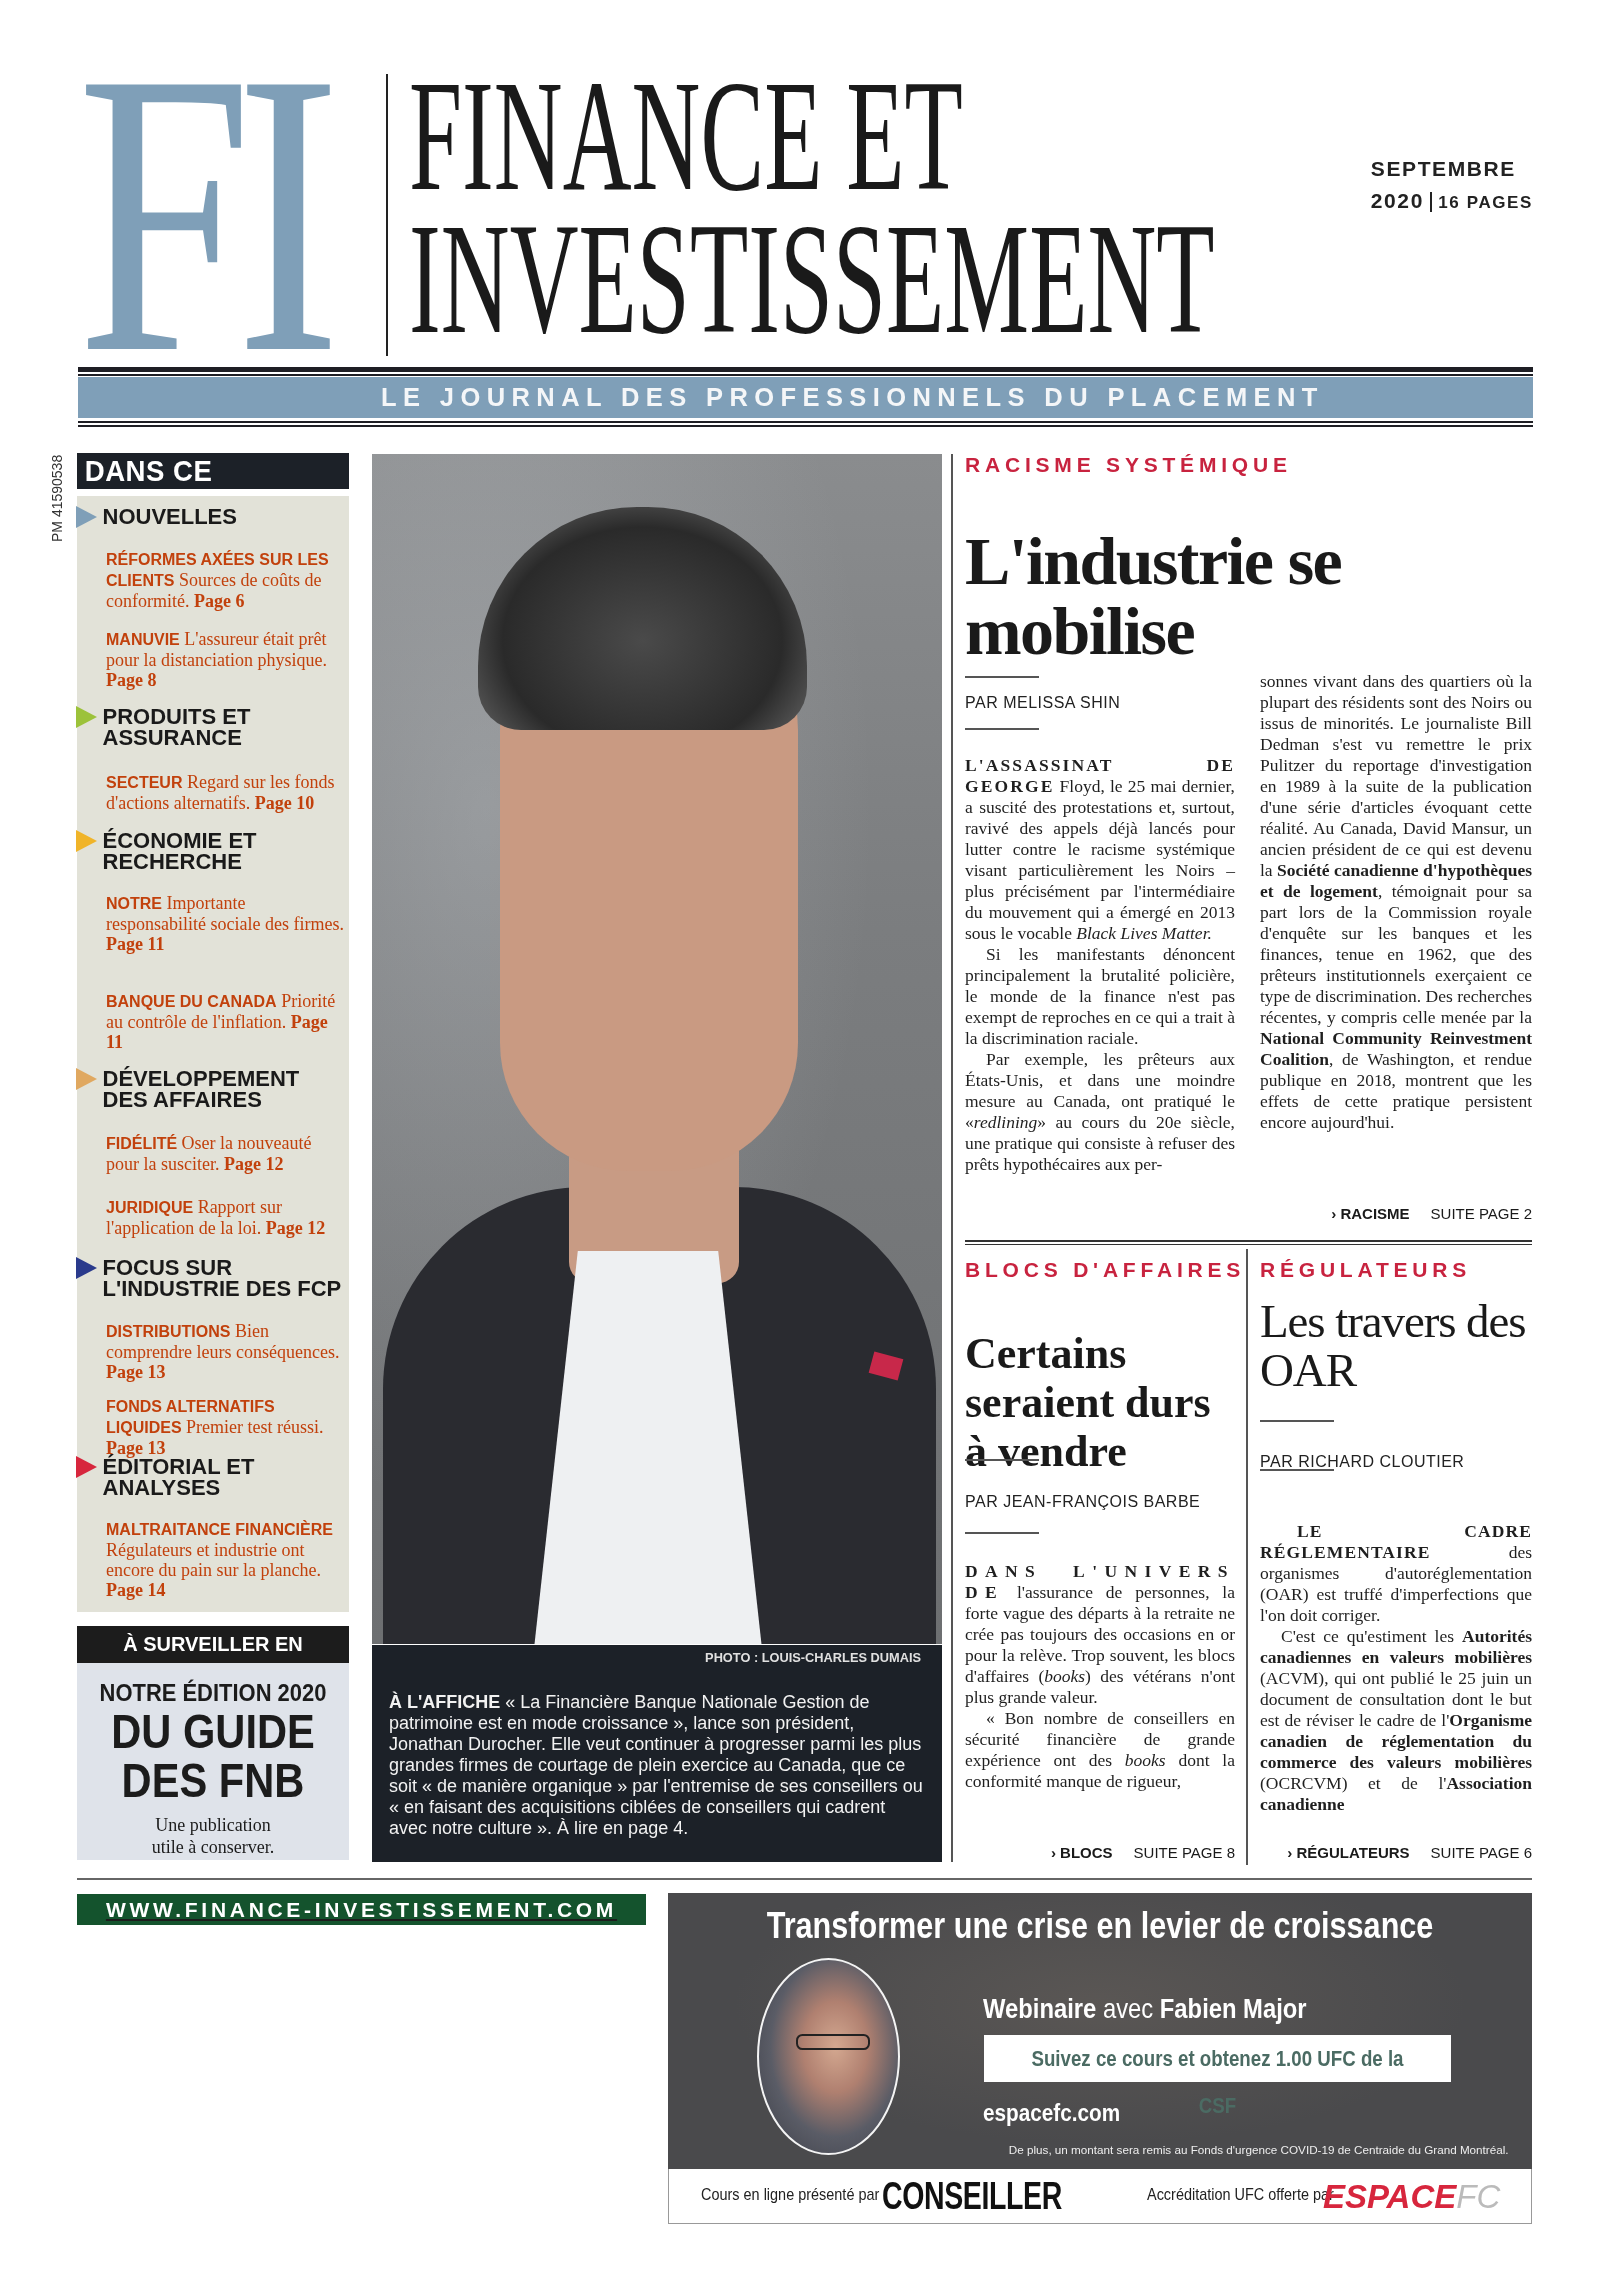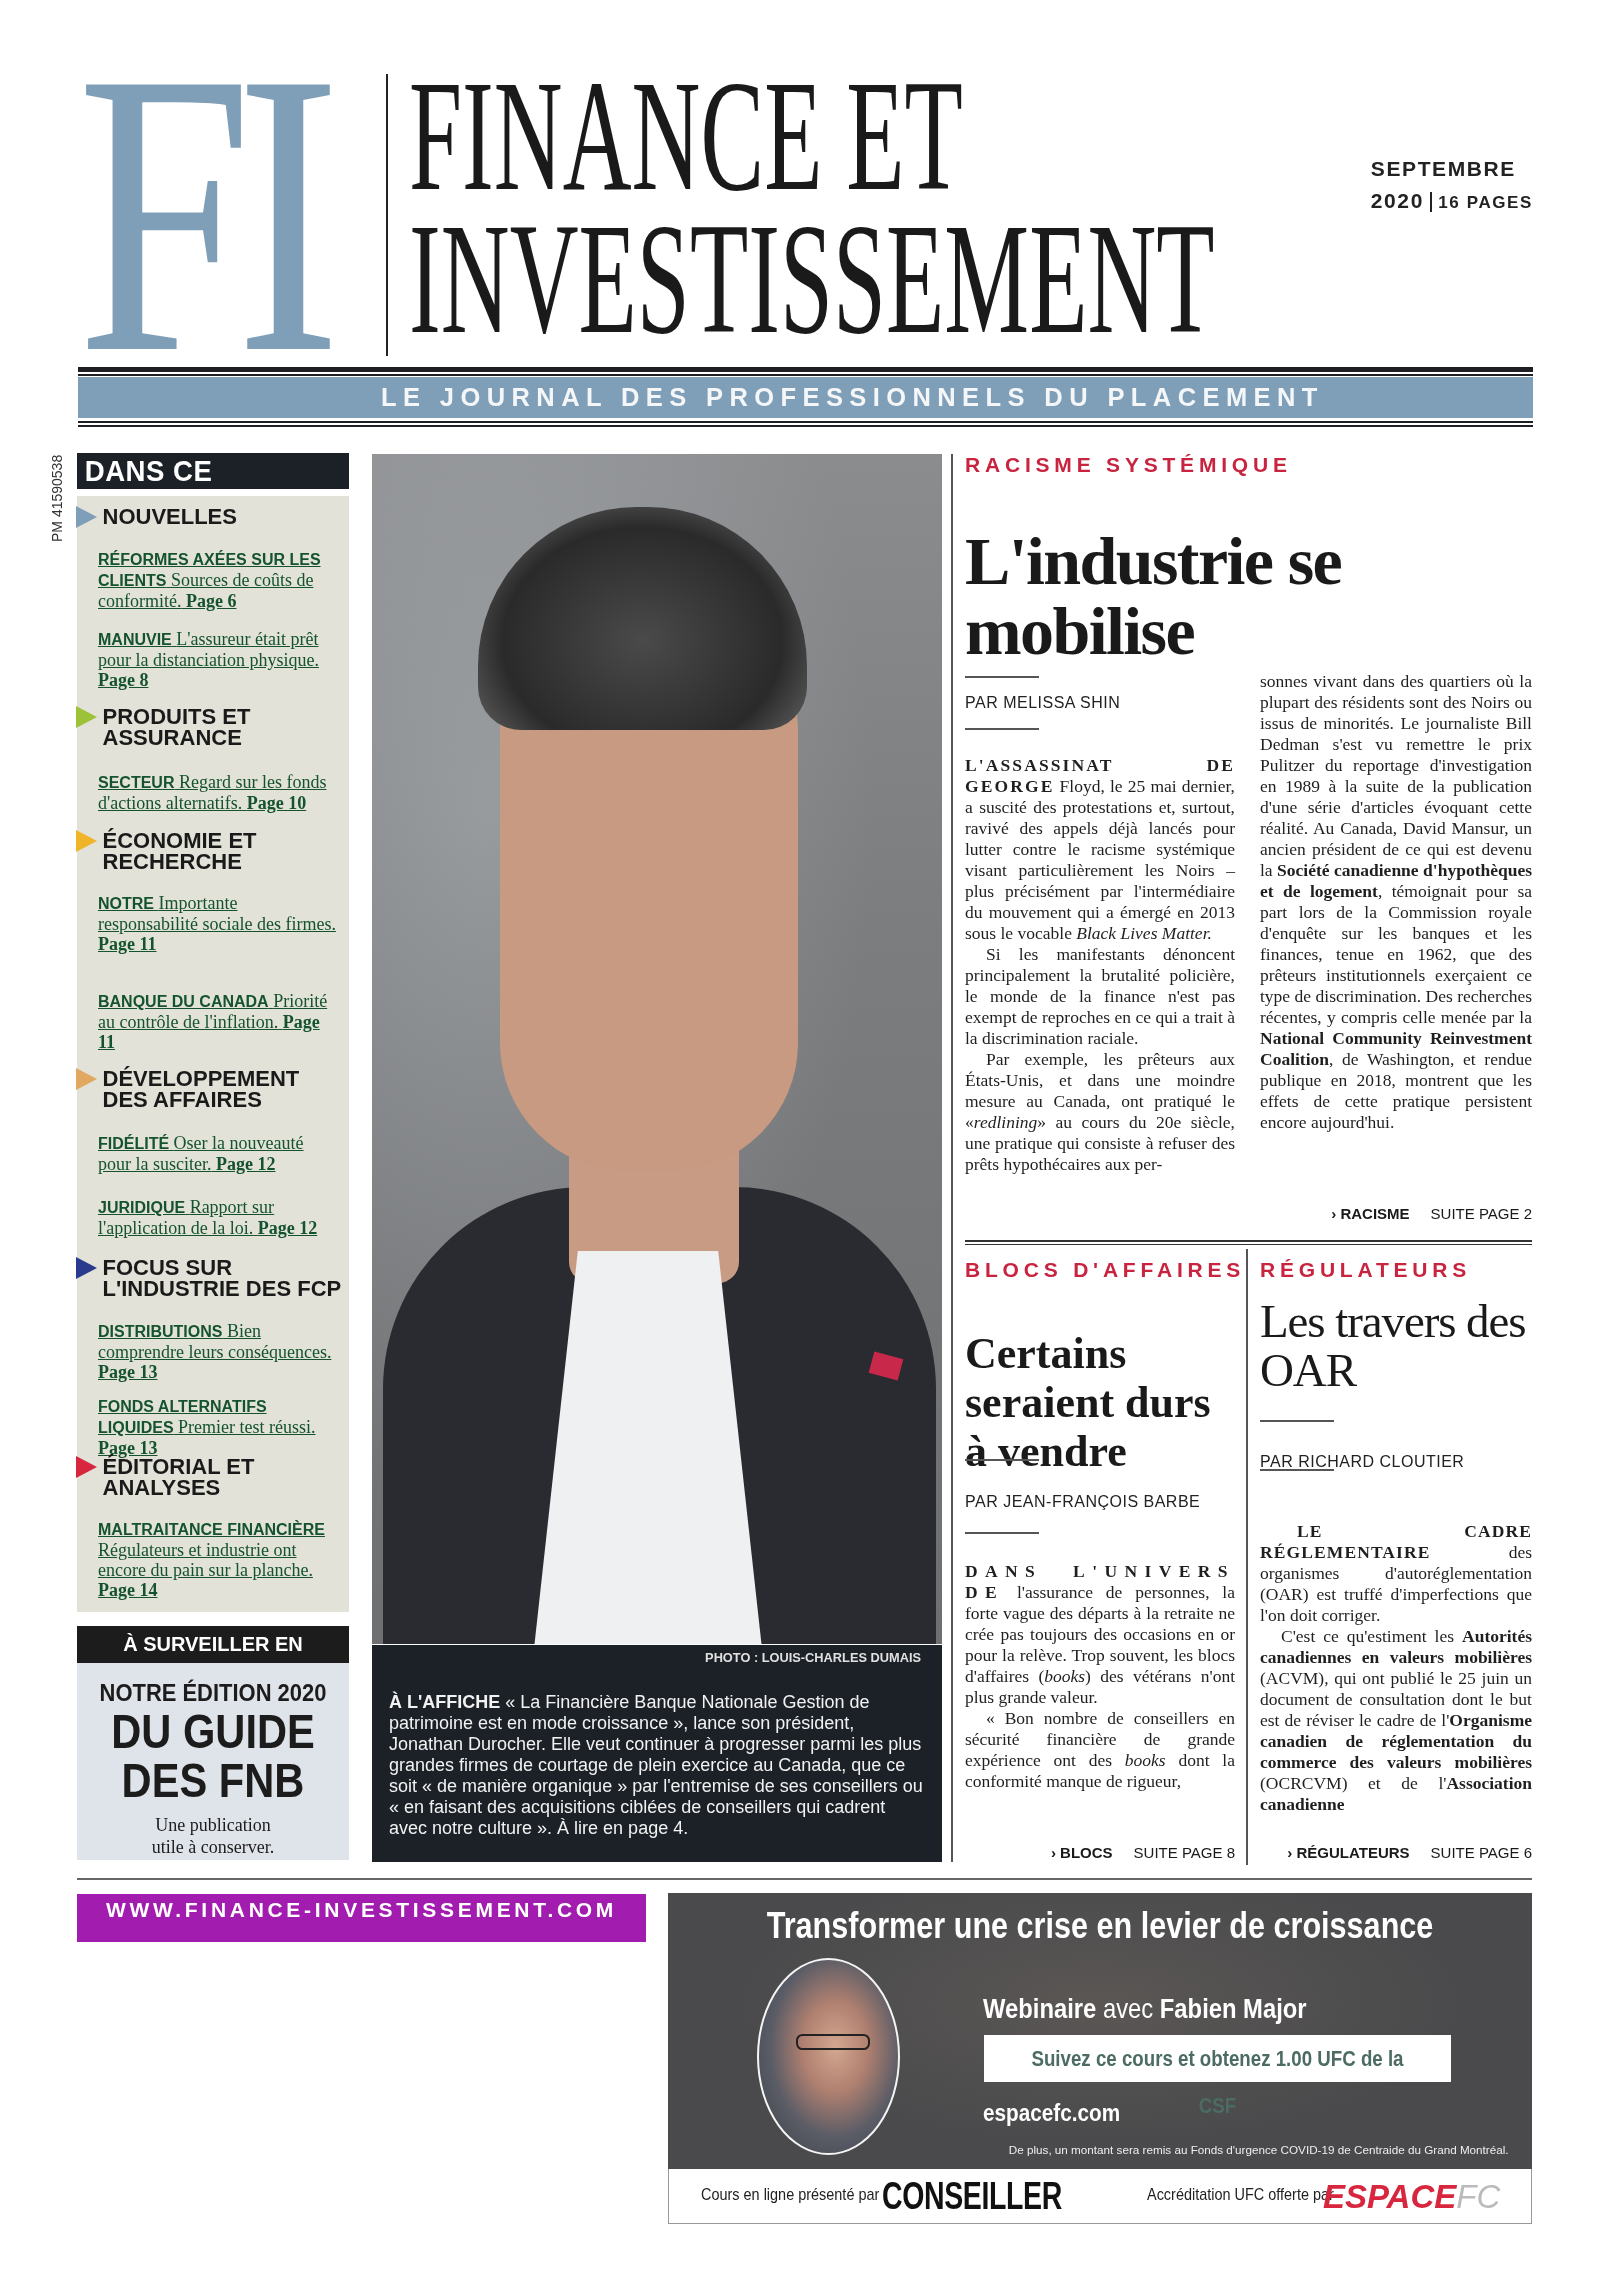--- a/index.html
+++ b/index.html
@@ -30,21 +30,21 @@
   .pm-number { left: 49px; top: 457px; font-family: "Liberation Sans", sans-serif; font-size: 14px;
     color: #333; transform: rotate(-90deg); transform-origin: left top; white-space: nowrap; }
   .toc-header { left: 77px; top: 453px; width: 272px; height: 36px; background: #1c2128; }
   .toc-header span { display: block; padding-left: 8.5px; font-family: "Liberation Sans", sans-serif; font-weight: bold;
     font-size: 30px; line-height: 36px; color: #fff; letter-spacing: 0.5px; transform: scaleX(0.92); transform-origin: left center; }
   .toc-box { left: 77px; top: 496px; width: 272px; height: 1116px; background: #e2e2d8; }
   .toc-section { position: absolute; left: 25.5px; font-family: "Liberation Sans", sans-serif; font-weight: bold;
     font-size: 22px; line-height: 21px; color: #1a1a1a; width: 239px; }
   .toc-arrow { position: absolute; left: -26.6px; top: 0; width: 0; height: 0;
     border-top: 11.7px solid transparent; border-bottom: 11.7px solid transparent; border-left: 21px solid #7f9fb8; }
-  .toc-item { position: absolute; left: 21px; width: 239px; font-size: 18px; line-height: 20px; color: #14532d; text-decoration: underline; }
+  .toc-item { position: absolute; left: 29px; width: 239px; font-size: 18px; line-height: 20px; color: #c2410c; }
   .toc-item .kw { font-family: "Liberation Sans", sans-serif; font-weight: bold; font-size: 16px; }
   .toc-item .pg { font-weight: bold; }
 
   .promo-header { left: 77px; top: 1626px; width: 272px; height: 37px; background: #1c1c1c; }
   .promo-header span { display: block; text-align: center; font-family: "Liberation Sans", sans-serif; font-weight: bold;
     font-size: 20px; line-height: 37px; color: #fff; }
   .promo-box { left: 77px; top: 1663px; width: 272px; height: 197px; background: #dfe3ea; text-align: center; }
   .promo-l1 { font-family: "Liberation Sans", sans-serif; font-weight: bold; font-size: 24.4px; padding-top: 16px; transform: scaleX(0.9); }
   .promo-l2 { font-family: "Liberation Sans", sans-serif; font-weight: bold; font-size: 49px; line-height: 49px; transform: scaleX(0.85); }
   .promo-l3 { font-size: 18px; line-height: 22px; margin-top: 8.5px; }
@@ -81,21 +81,21 @@
   .body-col .caps { font-weight: bold; letter-spacing: 2.1px; }
   .body-col .indent { text-indent: 21px; }
   .body-col b { font-weight: bold; }
   .continue { font-family: "Liberation Sans", sans-serif; font-weight: bold; font-size: 15px; text-align: right; color: #1a1a1a; }
   .continue .suite { font-weight: normal; margin-left: 21px; }
   .hrule-double { height: 5.3px; border-top: 2.1px solid #333; border-bottom: 1.1px solid #333; }
   .vrule { width: 1.6px; background: #555; }
 
   
   .footer-rule { left: 77px; top: 1878px; width: 1455px; height: 2.1px; background: #666; }
-  .url-bar { left: 77px; top: 1894px; width: 569px; height: 48px; background: #a21caf; }
+  .url-bar { left: 77px; top: 1894px; width: 569px; height: 31px; background: #14532d; text-decoration: underline; }
   .url-bar span { display: block; text-align: center; font-family: "Liberation Sans", sans-serif; font-weight: bold;
     font-size: 21px; line-height: 31px; letter-spacing: 3.7px; color: #fff; }
 
   .ad { left: 668px; top: 1893px; width: 864px; height: 276px; background: #4a4a4c;
     background-image: radial-gradient(ellipse at 50% 40%, rgba(120,110,100,0.35), rgba(0,0,0,0) 60%); }
   .ad-title { position: absolute; left: 0; top: 11.7px; width: 100%; text-align: center; font-family: "Liberation Sans", sans-serif;
     font-weight: bold; font-size: 36px; color: #fff; transform: scaleX(0.85); }
   .ad-photo { position: absolute; left: 89px; top: 65px; width: 143px; height: 197px; border-radius: 50%;
     border: 2.7px solid #f4f4f4; background: radial-gradient(ellipse at 55% 45%, #d4a890 0%, #b08070 30%, #5a5c66 60%, #3a3c44 100%); overflow: hidden; }
   .ad-photo .glasses { position: absolute; left: 37px; top: 74px; width: 74px; height: 16px; border: 2.7px solid #222; border-radius: 6.4px; }

